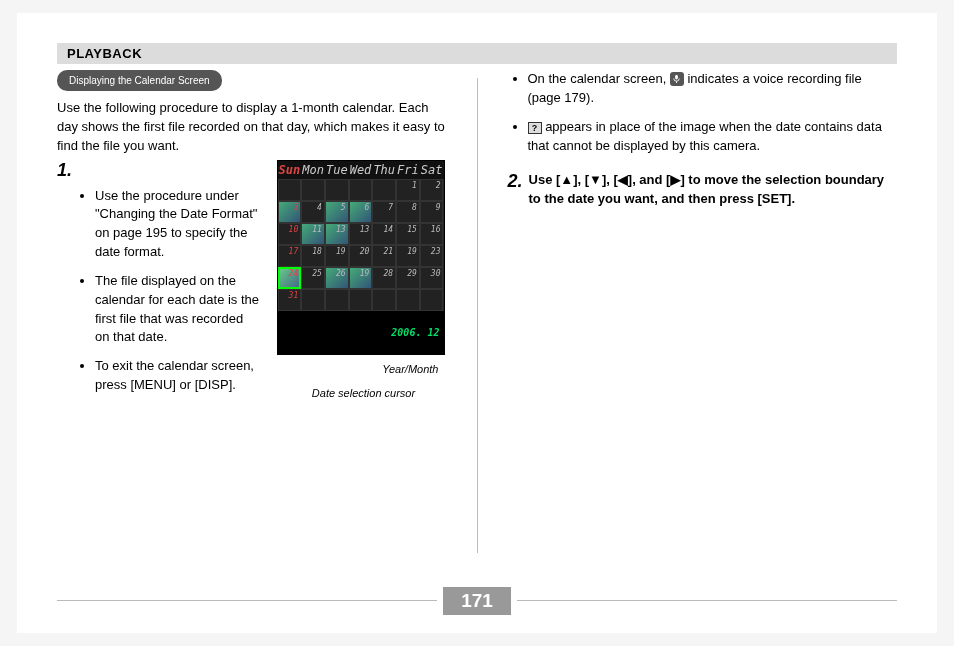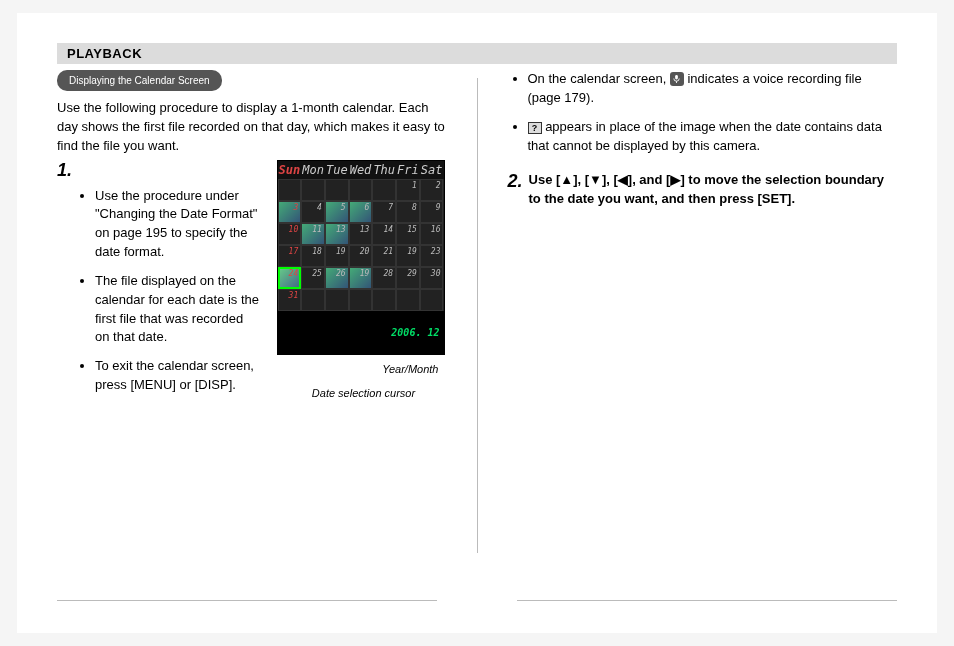--- a/index.html
+++ b/index.html
@@ -273,14 +273,17 @@
       <div class="step-row" style="margin-top:16px;">
         <span class="step-num">2.</span>
         <span class="step-text">Use [▲], [▼], [◀], and [▶] to move the selection boundary to the date you want, and then press [SET].</span>
       </div>
     </div>
 
   </div>
 
   <div class="page-rule-left"></div>
   <div class="page-rule-right"></div>
+  <div class="page-num-wrap">
+    <span class="page-num">171</span>
+  </div>
 
 </div>
 
 </body></html>

